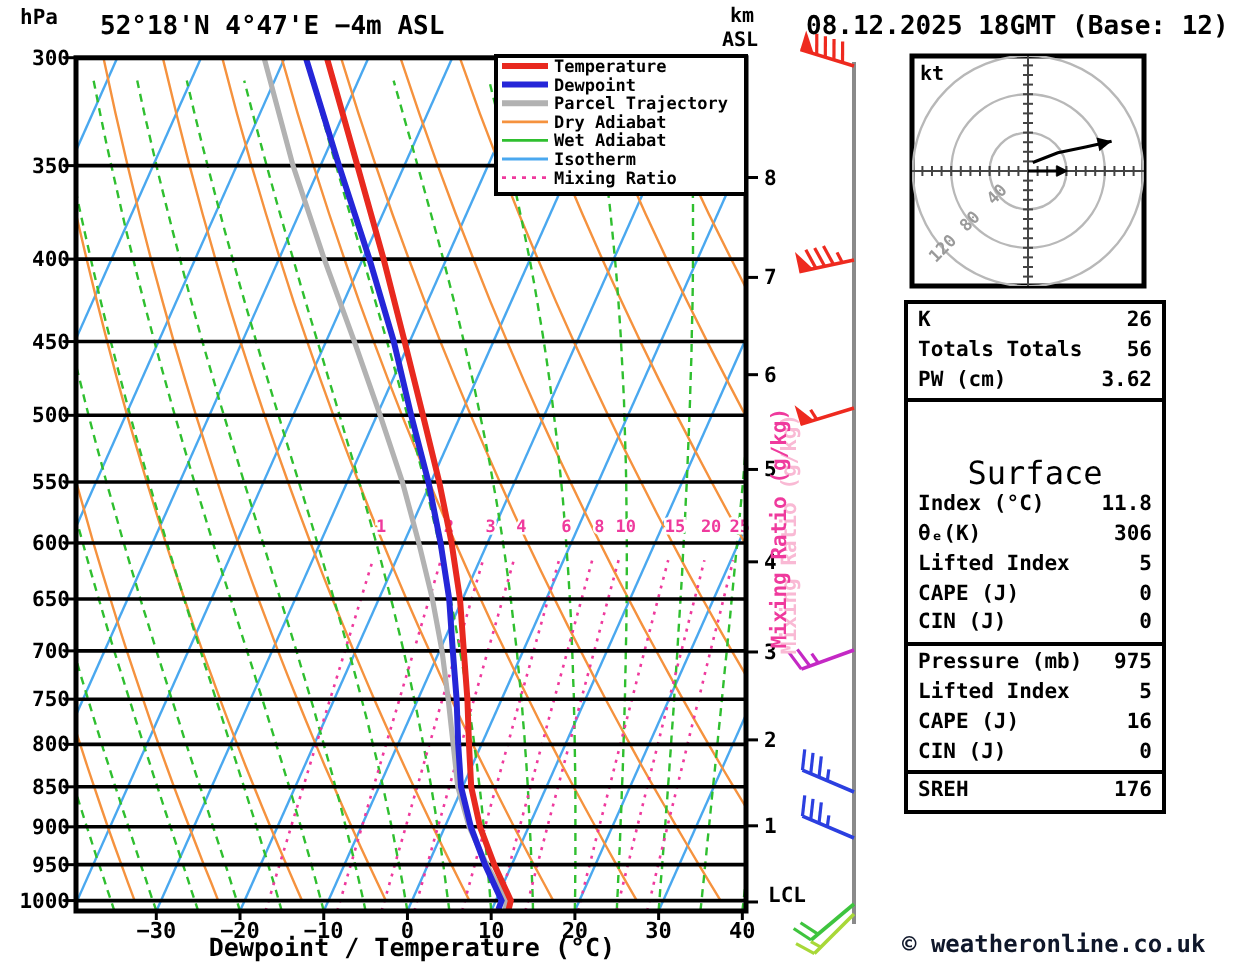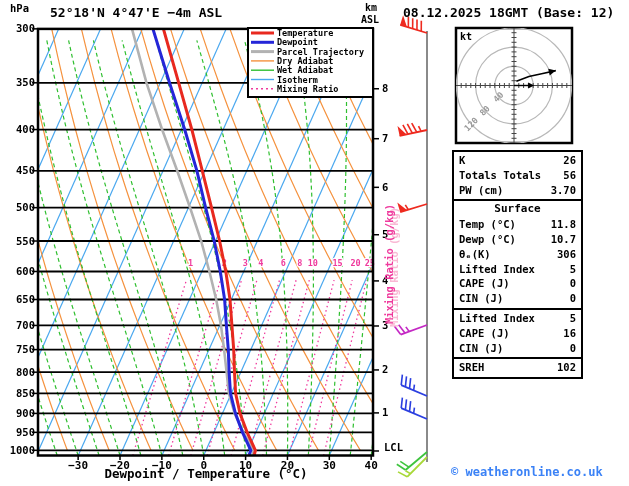--- a/index.html
+++ b/index.html
@@ -2,25 +2,25 @@
 <html><head>
 <meta charset="utf-8">
 <style>
   html,body{margin:0;padding:0;background:#fff;}
   #screen{position:relative;width:629px;height:486px;background:#fff;overflow:hidden;
           font-family:"DejaVu Sans Mono","Liberation Mono",monospace;}
   #chart{position:absolute;left:0;top:0;}
   #panel{position:absolute;left:452px;top:150px;width:131px;}
   .sect{border:2px solid #000;background:#fff;margin-top:-2px;padding:1px 0 2px 0;}
   .sect:first-child{margin-top:0;}
-  .sect-title{text-align:center;font-size:11px;font-weight:bold;line-height:14.8px;color:#000;}
+  .sect-title{text-align:center;font-size:16px;font-weight:normal;line-height:14.8px;color:#000;margin-top:28px;}
   .prow{display:flex;padding:0 5px;line-height:14.8px;font-size:10.5px;font-weight:bold;color:#000;}
   .prow .lab{flex:1;white-space:nowrap;}
   .prow .val{width:37px;text-align:right;white-space:nowrap;}
-  #footer{position:absolute;left:451px;top:465px;width:178px;font-size:12px;font-weight:bold;color:#3b82f6;
+  #footer{position:absolute;left:451px;top:465px;width:178px;font-size:12px;font-weight:bold;color:#0f172a;
           letter-spacing:0px;}
   text{font-family:"DejaVu Sans Mono","Liberation Mono",monospace;}
 </style>
 </head>
 <body>
 
 <div id="screen">
 
   <svg id="chart" width="629" height="486" viewBox="0 0 629 486">
     <defs>
@@ -357,66 +357,66 @@
         <div class="prow">
           <span class="lab">K</span>
           <span class="val">26</span>
         </div>
         <div class="prow">
           <span class="lab">Totals Totals</span>
           <span class="val">56</span>
         </div>
         <div class="prow">
           <span class="lab">PW (cm)</span>
-          <span class="val">3.70</span>
+          <span class="val">3.62</span>
         </div>
       </div>
       <div class="sect">
         <div class="sect-title">Surface</div>
         <div class="prow">
-          <span class="lab">Temp (°C)</span>
+          <span class="lab">Index (°C)</span>
           <span class="val">11.8</span>
-        </div>
-        <div class="prow">
-          <span class="lab">Dewp (°C)</span>
-          <span class="val">10.7</span>
         </div>
         <div class="prow">
           <span class="lab">θₑ(K)</span>
           <span class="val">306</span>
         </div>
         <div class="prow">
           <span class="lab">Lifted Index</span>
           <span class="val">5</span>
         </div>
         <div class="prow">
           <span class="lab">CAPE (J)</span>
           <span class="val">0</span>
         </div>
         <div class="prow">
           <span class="lab">CIN (J)</span>
           <span class="val">0</span>
         </div>
       </div>
       <div class="sect">
         <div class="prow">
+          <span class="lab">Pressure (mb)</span>
+          <span class="val">975</span>
+        </div>
+        <div class="prow">
           <span class="lab">Lifted Index</span>
           <span class="val">5</span>
         </div>
         <div class="prow">
           <span class="lab">CAPE (J)</span>
           <span class="val">16</span>
         </div>
         <div class="prow">
           <span class="lab">CIN (J)</span>
           <span class="val">0</span>
         </div>
       </div>
       <div class="sect">
         <div class="prow">
           <span class="lab">SREH</span>
-          <span class="val">102</span>
+          <span class="val">176</span>
         </div>
       </div>
     </div>
 
   <div id="footer">© weatheronline.co.uk</div>
 </div>
 
 </body></html>

